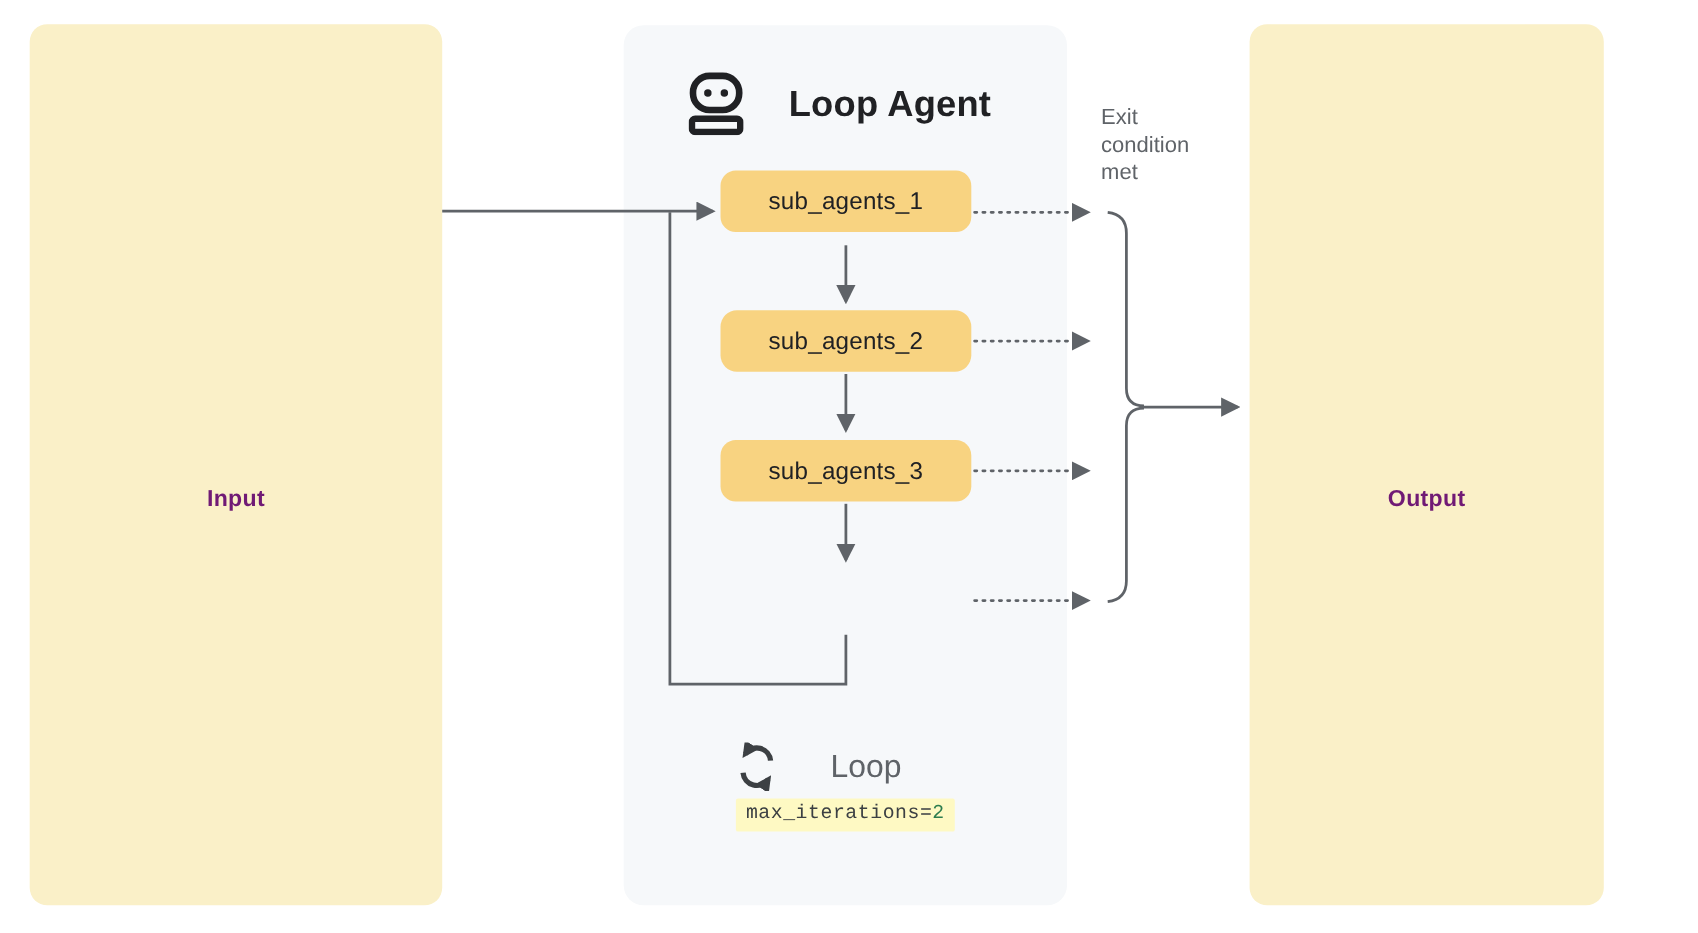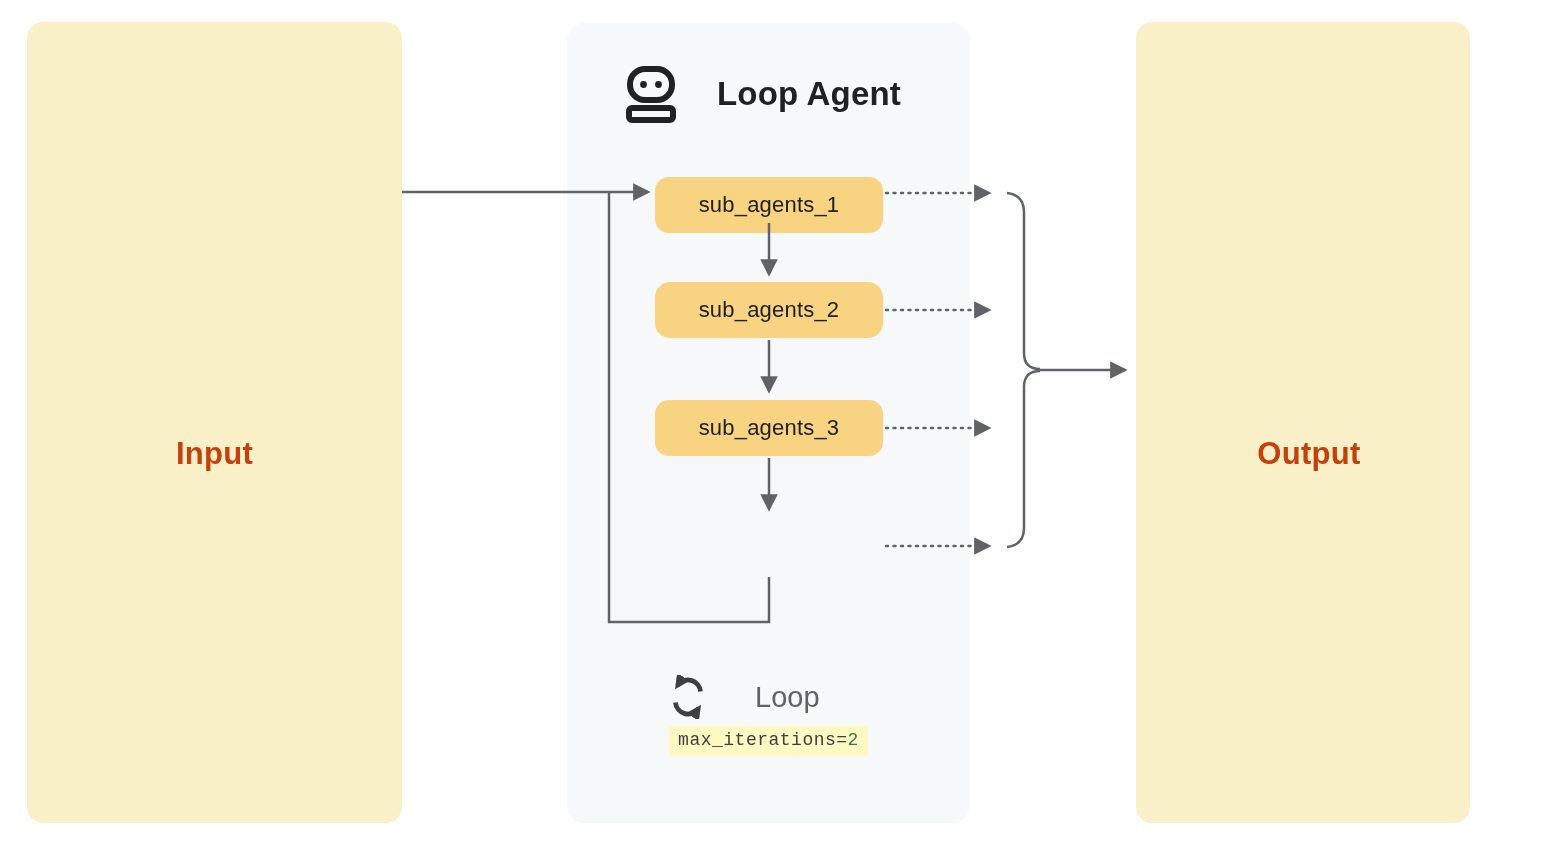--- a/index.html
+++ b/index.html
@@ -10,23 +10,23 @@
     font-family:"Liberation Sans", sans-serif;
     overflow:hidden;
   }
   .io-box{
     position:absolute;
     background:#FAF0C8;
     border-radius:16px;
     display:flex;align-items:center;justify-content:center;
   }
   #input-box{left:27px;top:22px;width:375px;height:801px;}
-  #output-box{left:1136px;top:22px;width:322px;height:801px;padding-left:12px;}
+  #output-box{left:1136px;top:22px;width:322px;height:801px;}
   .io-label{
-    font-size:31px;font-weight:600;color:#c2410c;
+    font-size:21px;font-weight:600;color:#701a75;
     letter-spacing:0.3px;
     position:relative;top:31px;
   }
   .panel{
     position:absolute;
     left:567px;top:23px;width:403px;height:800px;
     background:#F6F8FA;
     border-radius:18px;
   }
   .panel-header{
@@ -36,21 +36,21 @@
   .panel-title{
     font-size:33px;font-weight:600;color:#202124;letter-spacing:0.2px;
   }
   .robot-icon{width:50px;height:58px;display:block;}
   .sub-agent{
     position:absolute;left:88px;width:228px;height:56px;
     background:#F8D381;border-radius:14px;
     display:flex;align-items:center;justify-content:center;
     font-size:22px;color:#202124;letter-spacing:0.2px;
   }
-  #sub-agent-1{top:154px;}
+  #sub-agent-1{top:132px;}
   #sub-agent-2{top:259px;border-radius:15px;}
   #sub-agent-3{top:377px;}
   #sub-agent-4{top:495px;}
   .loop-row{
     position:absolute;left:99px;top:652px;
     display:flex;align-items:center;gap:45px;
   }
   .loop-icon{width:44px;height:44px;display:block;}
   .loop-label{font-size:29px;color:#5F6368;}
   .code-line{
@@ -122,20 +122,21 @@
     <div class="code-line">
       <span class="code-chip"><span>max_iterations=</span><span class="code-value">2</span></span>
     </div>
 
   </div>
 
   <div class="io-box" id="output-box">
     <span class="io-label">Output</span>
   </div>
 
+  <div class="exit-label">Exit condition met</div>
 
   <svg class="connector-layer" viewBox="0 0 1544 848">
     <defs>
       <marker id="arrow" viewBox="0 0 10 10" refX="8.5" refY="5" markerWidth="7" markerHeight="7" orient="auto-start-reverse">
         <path d="M0 0 L10 5 L0 10 z" fill="#5F6368"></path>
       </marker>
     </defs>
     <g fill="none" stroke="#5F6368" stroke-width="2.5">
 
       <path d="M402 192 H648" marker-end="url(#arrow)"></path>

